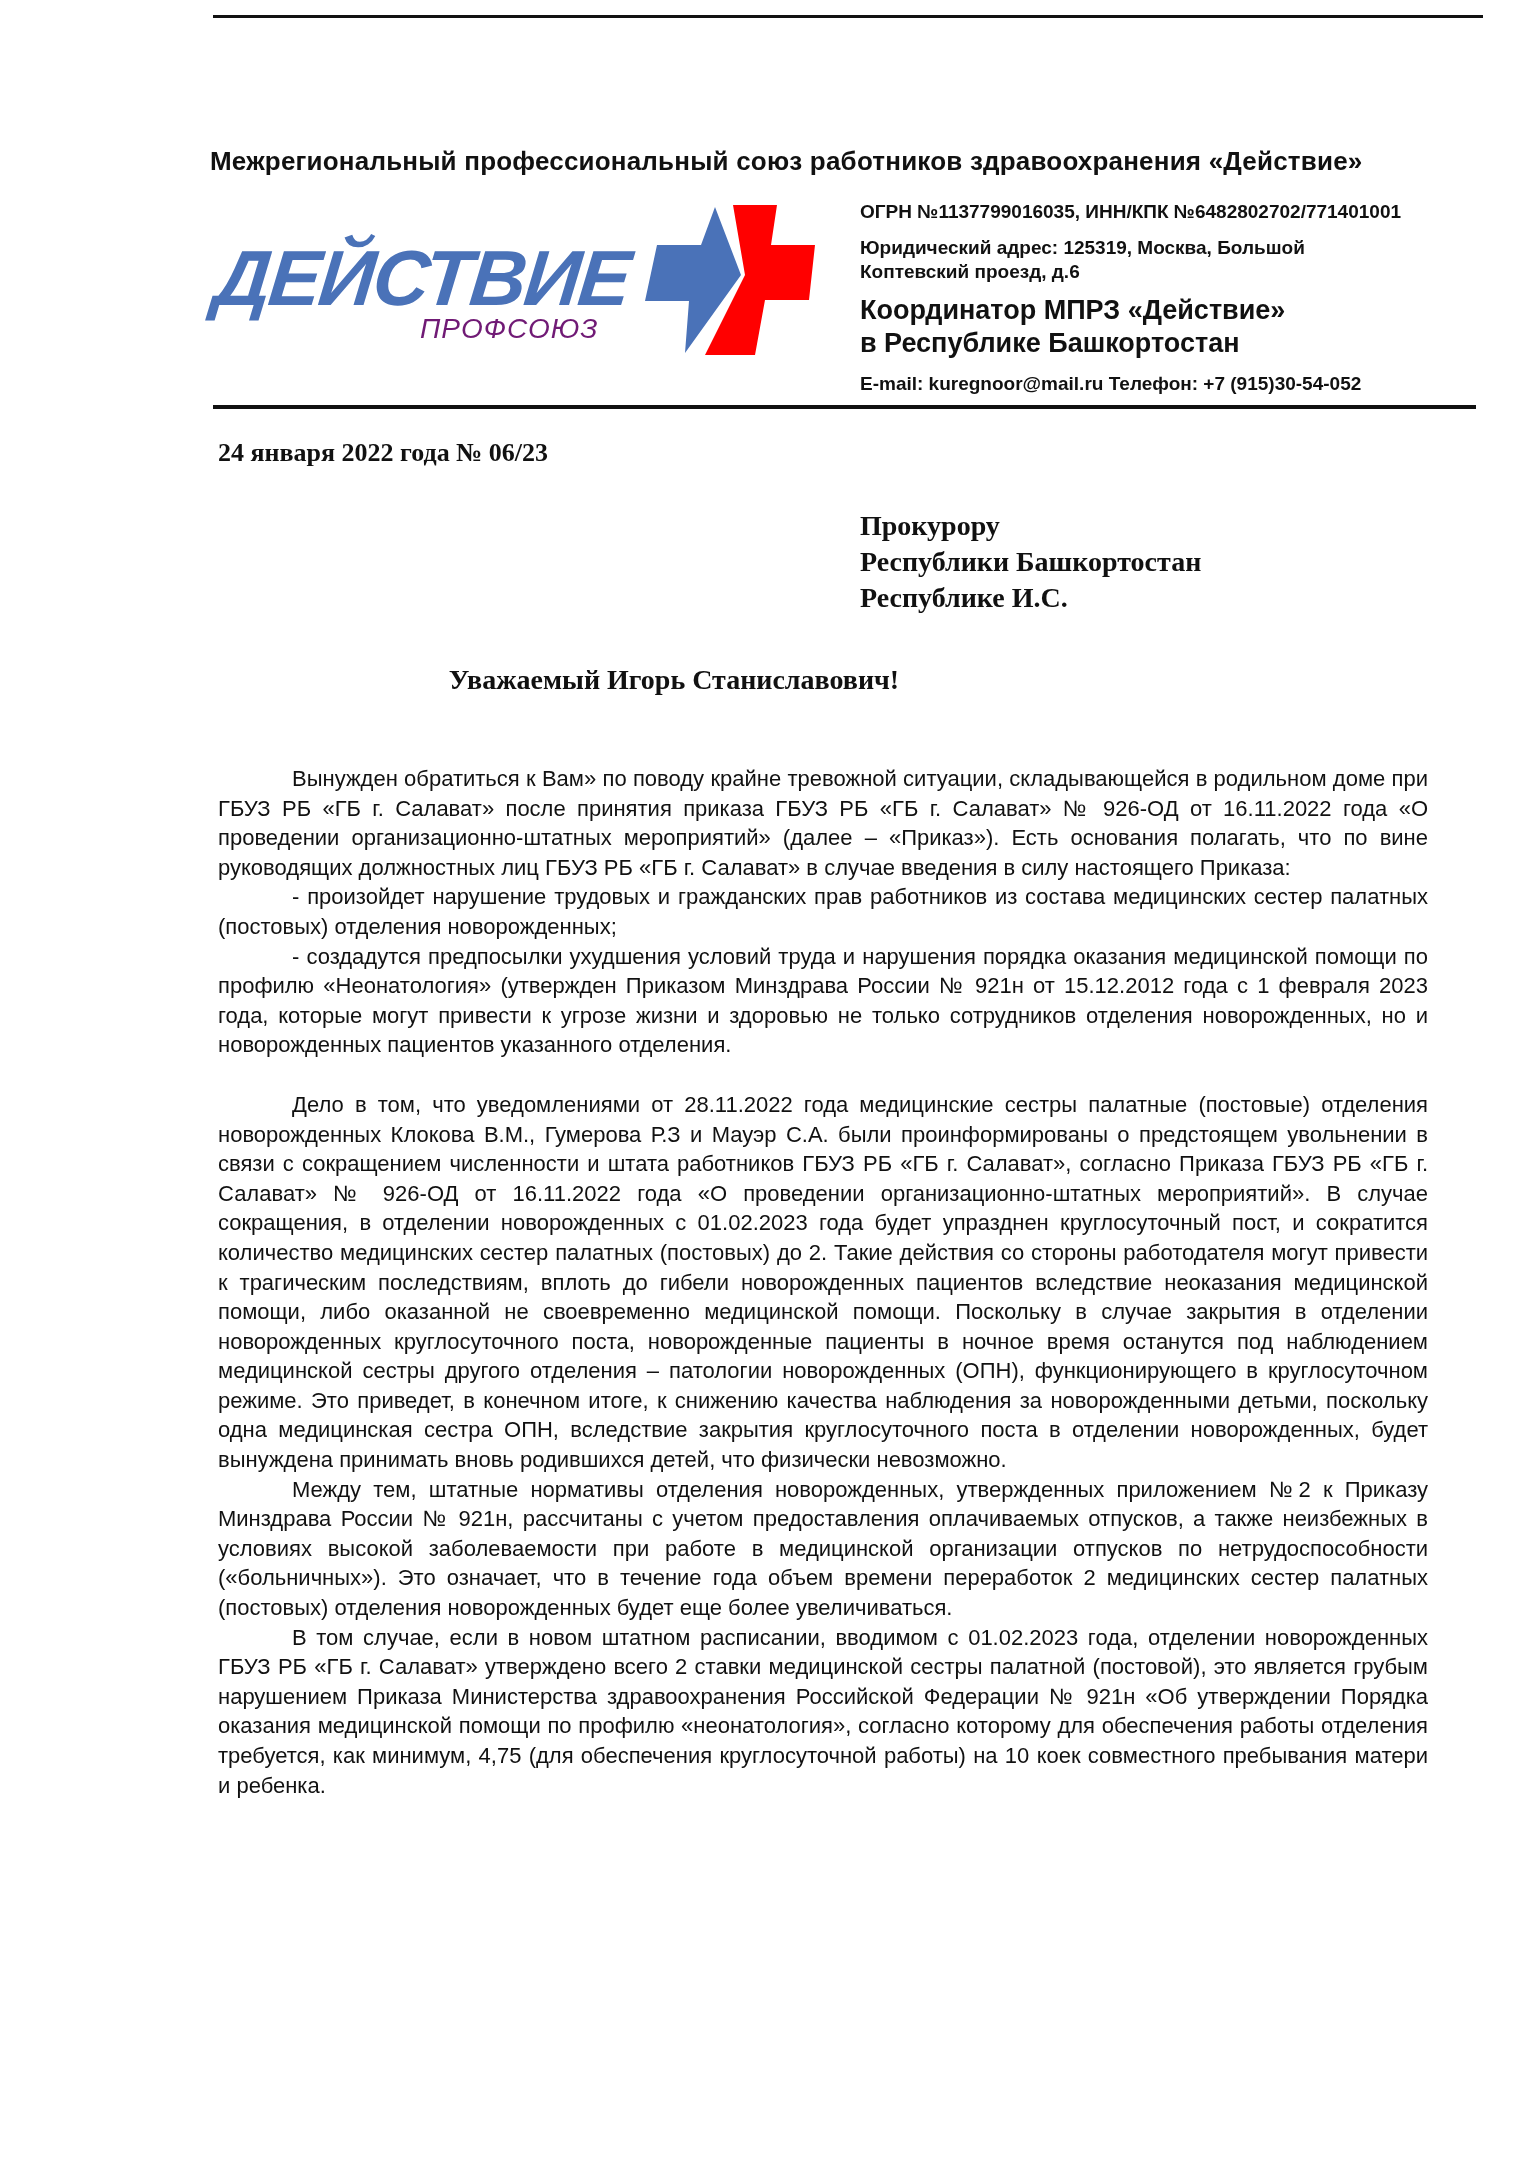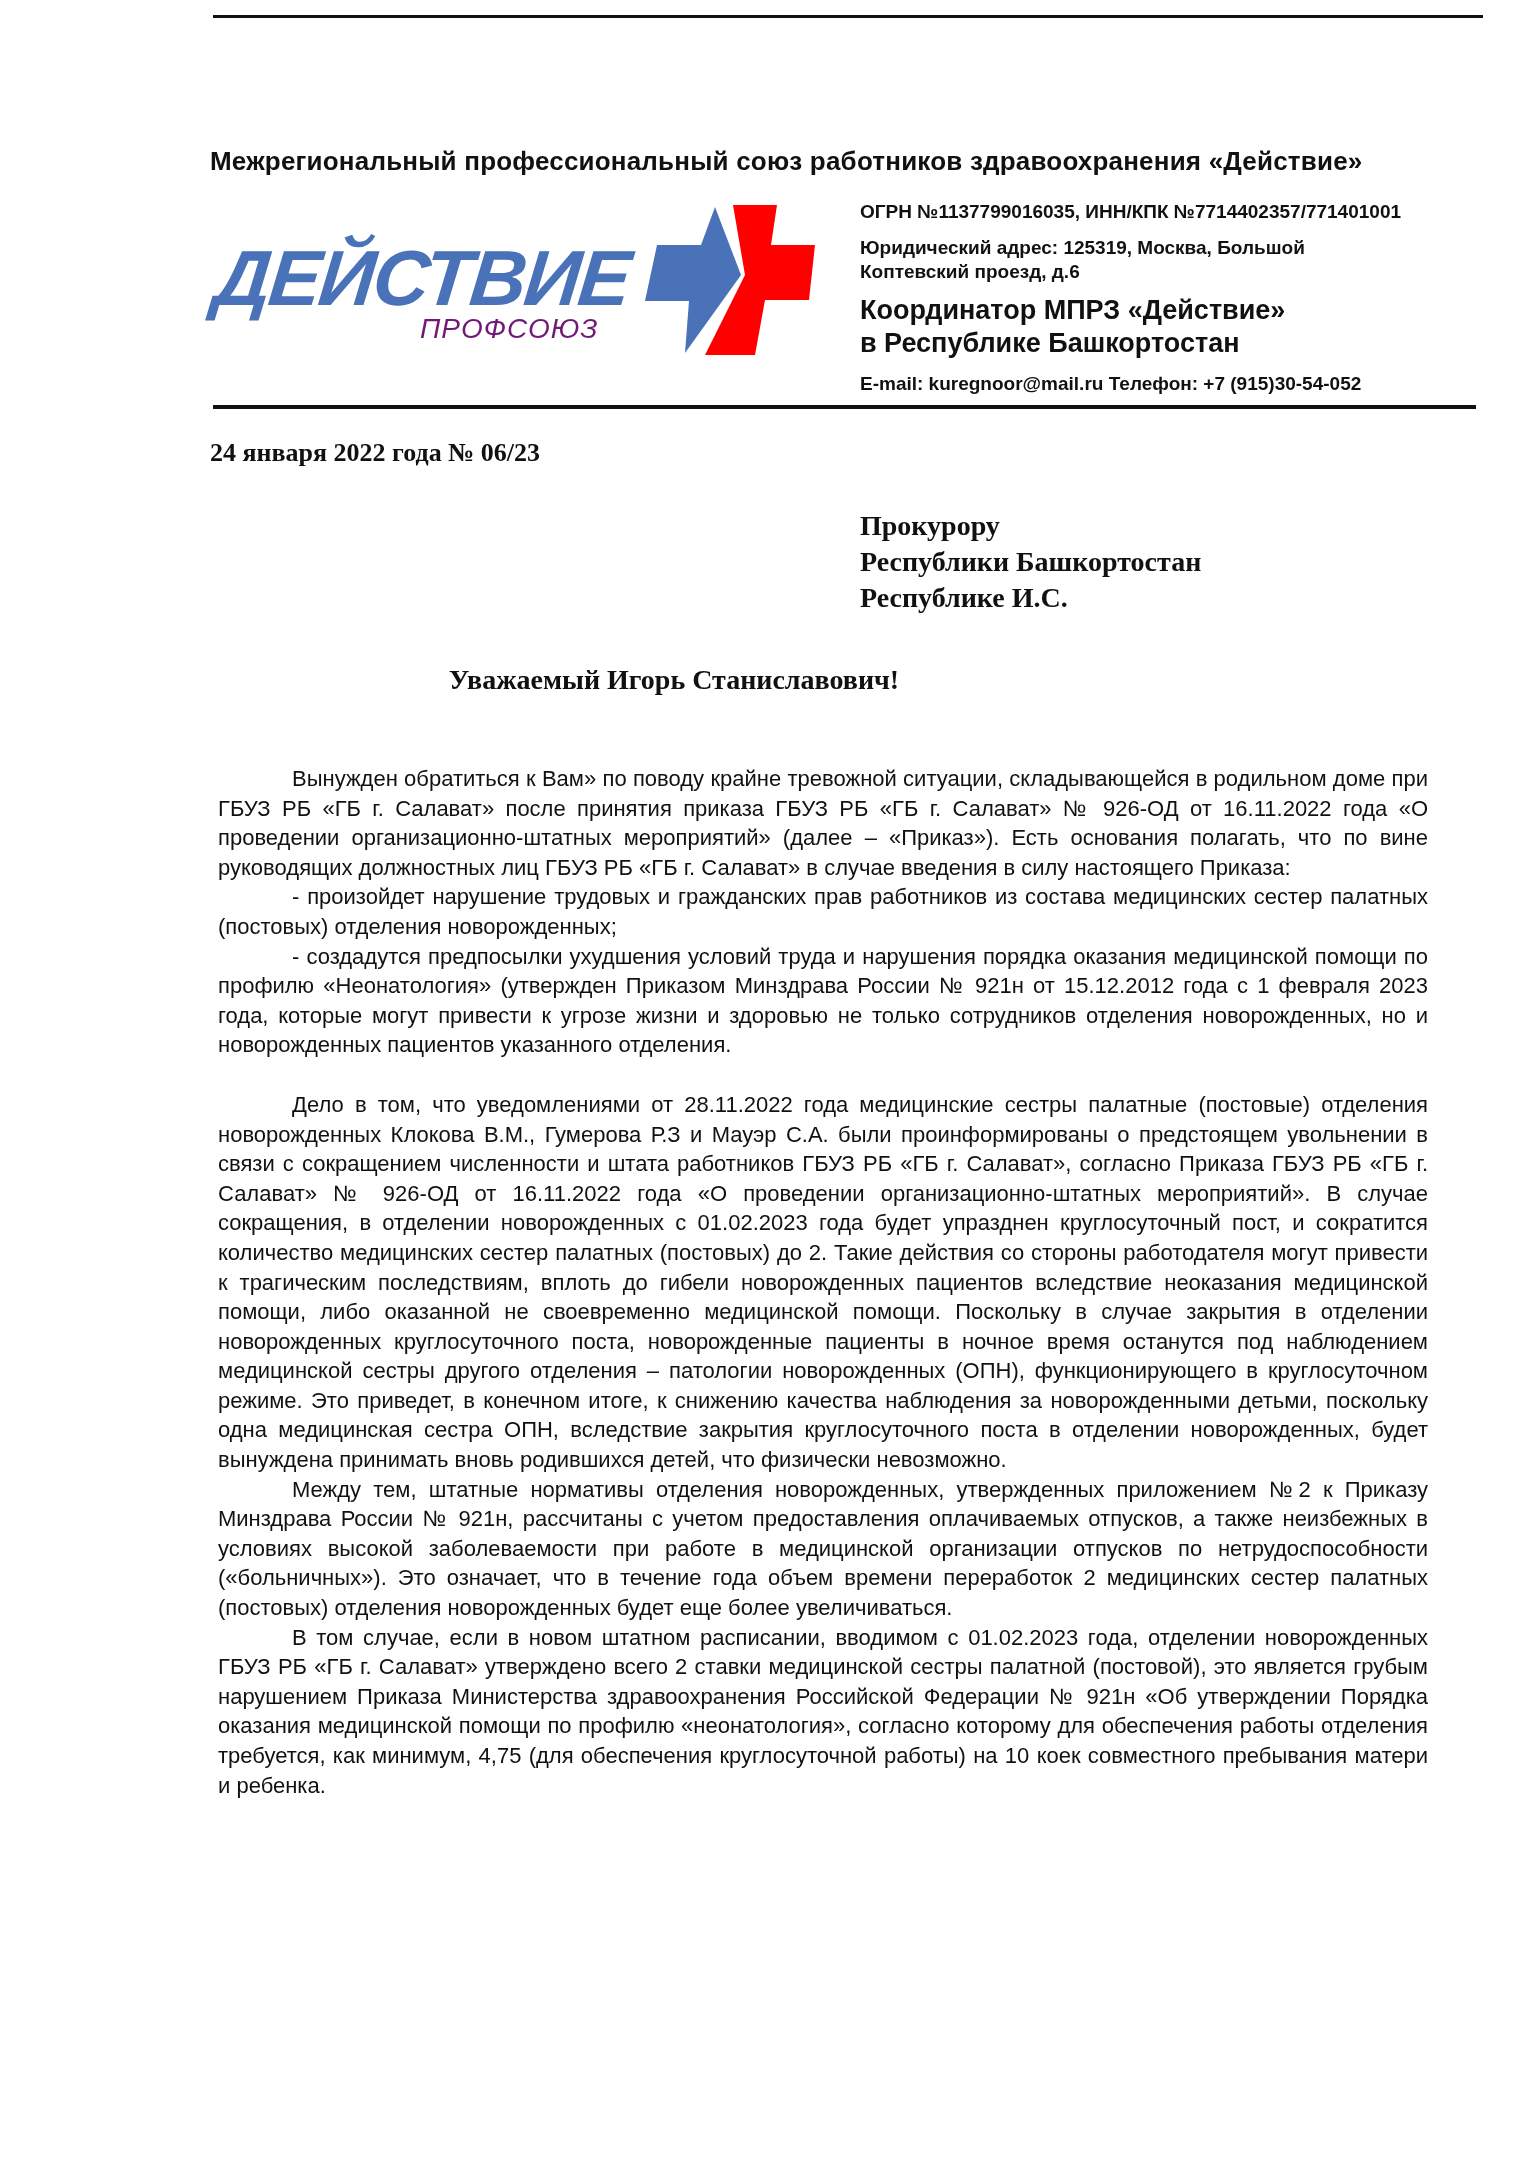--- a/index.html
+++ b/index.html
@@ -10,21 +10,21 @@
     .logo-word { position: absolute; left: 0; top: 28px; font-family: "Liberation Sans", sans-serif; font-weight: bold; font-style: italic; font-size: 78px; color: #4a72b8; letter-spacing: -2px; transform: skewX(-6deg); }
     .logo-sub { position: absolute; left: 205px; top: 108px; font-family: "Liberation Sans", sans-serif; font-style: italic; font-size: 28px; color: #701a75; letter-spacing: 1px; }
     .logo-mark { position: absolute; left: 430px; top: 0; width: 170px; height: 150px; }
     .contacts { position: absolute; left: 860px; top: 200px; font-family: "Liberation Sans", sans-serif; }
     .c-small { font-weight: bold; font-size: 19px; line-height: 24px; }
     .c-big { font-weight: bold; font-size: 27px; line-height: 33px; }
     .c-ogrn { margin-bottom: 12px; }
     .c-addr { margin-bottom: 10px; }
     .c-coord { margin-bottom: 12px; }
     .head-rule { position: absolute; left: 213px; top: 405px; width: 1263px; height: 4px; background: #111; }
-    .doc-date { position: absolute; left: 210px; top: 438px; font-family: "Liberation Serif", serif; font-weight: bold; font-size: 26px; }
+    .doc-date { position: absolute; left: 218px; top: 438px; font-family: "Liberation Serif", serif; font-weight: bold; font-size: 26px; }
     .addressee { position: absolute; left: 860px; top: 508px; font-family: "Liberation Serif", serif; font-weight: bold; font-size: 28px; line-height: 36px; }
     .salutation { position: absolute; left: 0; width: 1348px; top: 664px; text-align: center; font-family: "Liberation Serif", serif; font-weight: bold; font-size: 28px; }
     .body-text { position: absolute; left: 218px; top: 764px; width: 1210px; font-family: "Liberation Sans Narrow", "Liberation Sans", sans-serif; font-size: 22px; line-height: 29.6px; text-align: justify; transform-origin: left top; }
     .body-text p { margin: 0; text-indent: 74px; }
     .body-text p.gap { margin-top: 30px; }
   </style>
 </head>
 <body>
 
 <div class="top-rule"></div>
@@ -34,21 +34,21 @@
 <div class="logo">
   <div class="logo-word">ДЕЙСТВИЕ</div>
   <div class="logo-sub">ПРОФСОЮЗ</div>
   <svg class="logo-mark" viewBox="0 0 170 150">
     <polygon points="88,0 132,0 126,40 170,40 164,95 120,95 110,150 60,150 100,70" fill="#ff0000"></polygon>
     <polygon points="70,2 96,70 40,148 44,96 0,96 12,40 56,40" fill="#4a72b8"></polygon>
   </svg>
 </div>
 
 <div class="contacts">
-  <div class="c-small c-ogrn">ОГРН №1137799016035, ИНН/КПК №7714402357/771401001</div>
+  <div class="c-small c-ogrn">ОГРН №1137799016035, ИНН/КПК №6482802702/771401001</div>
   <div class="c-small">Юридический адрес: 125319, Москва, Большой</div>
   <div class="c-small c-addr">Коптевский проезд, д.6</div>
   <div class="c-big">Координатор МПРЗ «Действие»</div>
   <div class="c-big c-coord">в Республике Башкортостан</div>
   <div class="c-small">E-mail: kuregnoor@mail.ru Телефон: +7 (915)30-54-052</div>
 </div>
 
 <div class="head-rule"></div>
 
 <div class="doc-date">24 января 2022 года № 06/23</div>

